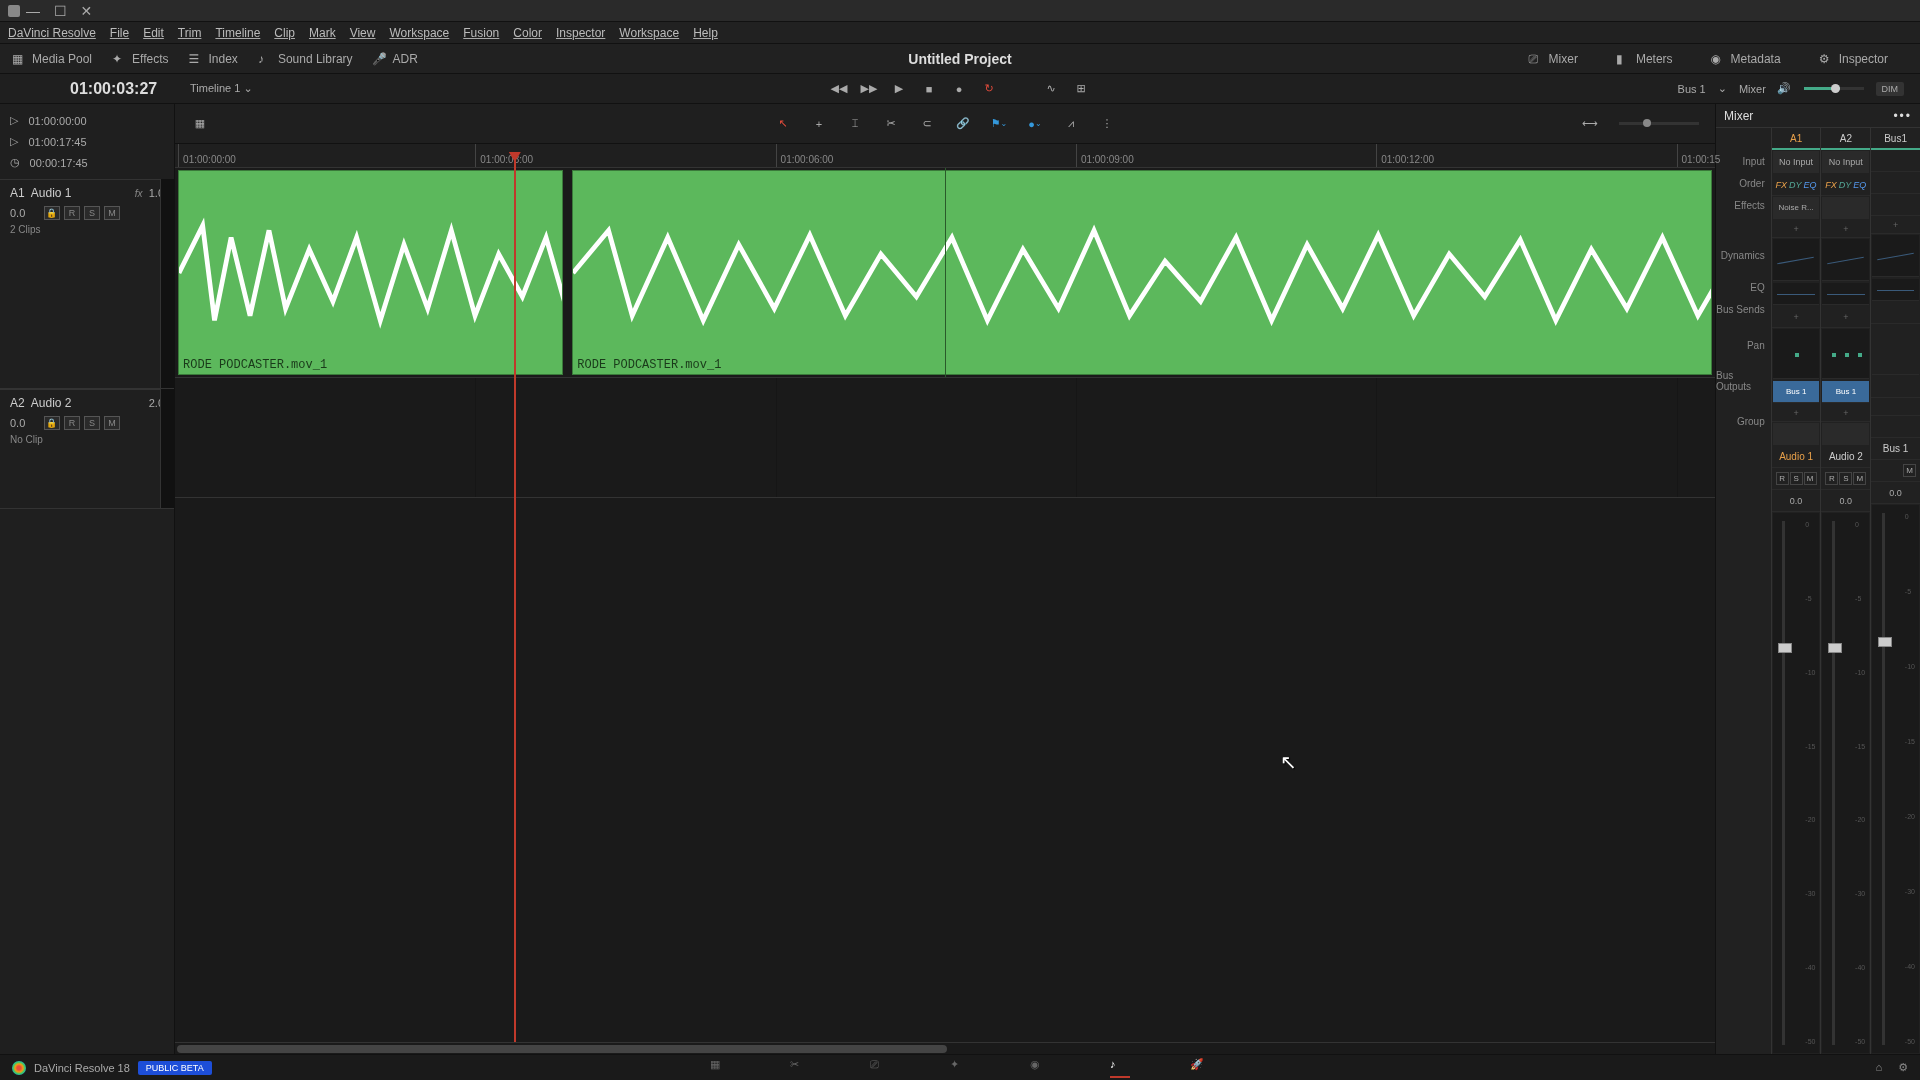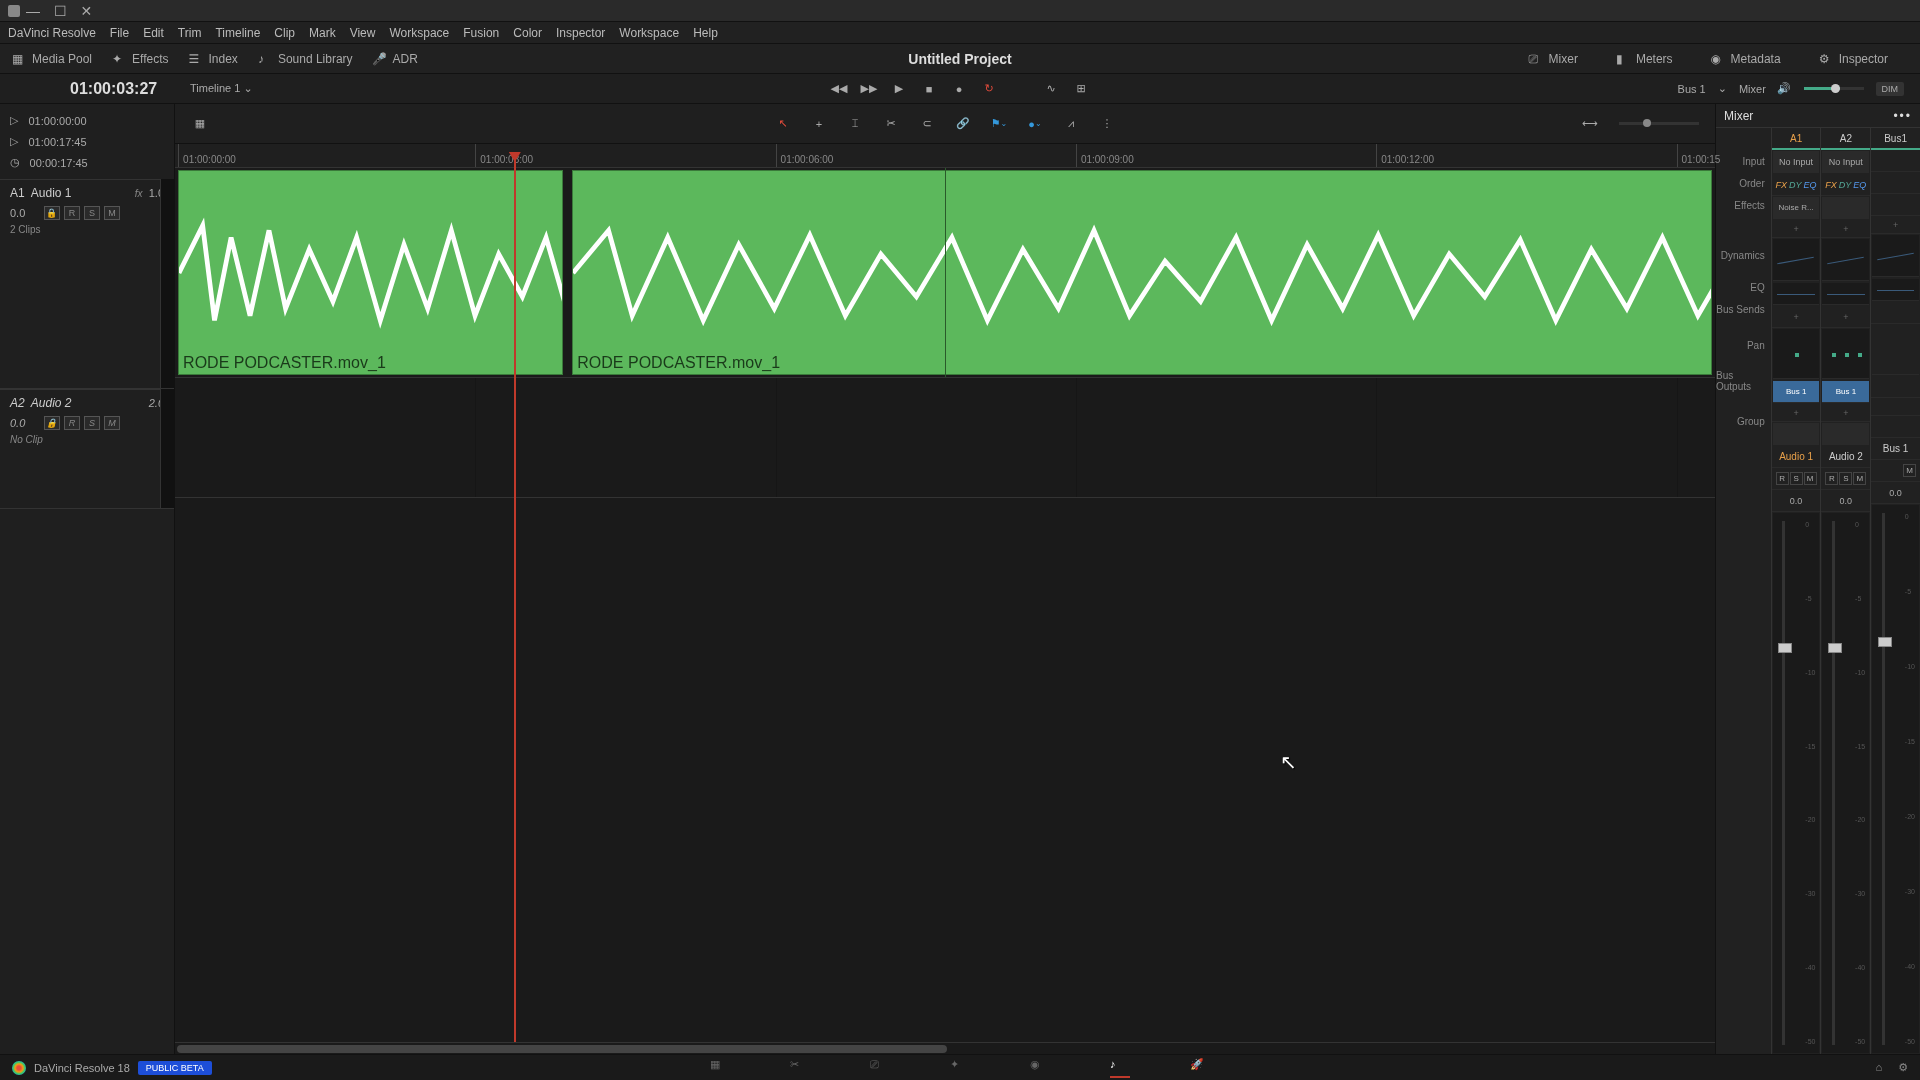--- a/index.html
+++ b/index.html
@@ -2,21 +2,21 @@
 <html><head>
 <meta charset="utf-8">
 <style>
 * { margin: 0; padding: 0; box-sizing: border-box; font-family: Arial, sans-serif; }
 body { background: #1a1a1a; color: #aaa; font-size: 11px; overflow: hidden; width: 1920px; height: 1080px; transform-origin: top left; }
 .titlebar { height: 22px; background: #2a2a2a; display: flex; align-items: center; padding: 0 8px; border-bottom: 1px solid #111; }
 .titlebar-icon { width: 12px; height: 12px; background: #888; border-radius: 2px; margin-right: 6px; }
 .titlebar-title { flex: 1; color: #ccc; font-size: 11px; }
 .win-controls { display: flex; gap: 14px; color: #aaa; font-size: 14px; }
 .win-btn { cursor: pointer; }
-.menubar { height: 22px; background: #212121; display: flex; align-items: center; padding: 0 8px; gap: 14px; border-bottom: 1px solid #111; }
+.menubar { height: 22px; background: #212121; display: flex; align-items: center; padding: 0 8px; gap: 14px; border-bottom: 1px solid #111; text-decoration: underline; }
 .menubar span { color: #bbb; cursor: pointer; font-size: 12px; }
 .toolbar { height: 30px; background: #212121; display: flex; align-items: center; padding: 0 12px; border-bottom: 1px solid #111; }
 .tool-item { display: flex; align-items: center; gap: 6px; margin-right: 20px; color: #aaa; cursor: pointer; font-size: 12px; }
 .tool-icon { width: 14px; height: 14px; display: inline-block; }
 .project-title { position: absolute; left: 50%; transform: translateX(-50%); color: #ddd; font-size: 14px; font-weight: bold; }
 .tool-right { margin-left: auto; display: flex; gap: 18px; }
 .transport-bar { height: 30px; background: #1f1f1f; display: flex; align-items: center; border-bottom: 1px solid #111; position: relative; }
 .timecode-main { color: #ddd; font-size: 16px; font-weight: bold; margin-left: 70px; width: 120px; }
 .timeline-selector { color: #aaa; cursor: pointer; }
 .transport-controls { position: absolute; left: 50%; transform: translateX(-50%); display: flex; gap: 12px; align-items: center; }
@@ -34,38 +34,38 @@
 .track-title-row { display: flex; align-items: center; justify-content: space-between; margin-bottom: 6px; }
 .track-name { color: #ccc; font-size: 12px; }
 .track-fx { color: #888; font-size: 10px; font-style: italic; }
 .track-num { color: #aaa; font-size: 11px; }
 .track-controls { display: flex; gap: 4px; align-items: center; margin-bottom: 4px; }
 .tc-val { color: #aaa; width: 30px; }
 .tc-btn-sq { width: 16px; height: 14px; border: 1px solid #555; background: #2a2a2a; color: #888; font-size: 9px; display: flex; align-items: center; justify-content: center; cursor: pointer; }
 .track-clips { color: #888; font-size: 10px; }
 .track-meter { width: 14px; background: #111; position: absolute; right: 0; top: 0; bottom: 0; border-left: 1px solid #333; }
 .track-header-wrap { position: relative; height: 210px; border-bottom: 1px solid #333; }
-.track-header-wrap.t2 { height: 120px; font-style: italic; }
+.track-header-wrap.t2 { height: 120px; }
 .center-panel { flex: 1; background: #1a1a1a; position: relative; display: flex; flex-direction: column; }
 .edit-toolbar { height: 40px; background: #1f1f1f; display: flex; align-items: center; padding: 0 16px; gap: 20px; border-bottom: 1px solid #111; }
 .edit-tools-center { position: absolute; left: 50%; transform: translateX(-50%); display: flex; gap: 18px; align-items: center; }
 .et-btn { width: 18px; height: 18px; cursor: pointer; color: #aaa; display: flex; align-items: center; justify-content: center; }
 .et-btn.active { color: #e74c3c; }
 .et-flag-blue { color: #3498db; }
 .ruler { height: 24px; background: #1f1f1f; border-bottom: 1px solid #333; position: relative; }
 .ruler-tick { position: absolute; top: 0; height: 100%; border-left: 1px solid #444; padding-left: 4px; color: #888; font-size: 10px; display: flex; align-items: flex-end; padding-bottom: 2px; }
 .playhead { position: absolute; top: 0; width: 2px; background: #c0392b; z-index: 10; }
 .playhead-head { position: absolute; top: -2px; left: -5px; width: 12px; height: 10px; background: #c0392b; clip-path: polygon(0 0, 100% 0, 50% 100%); }
 .tracks-area { flex: 1; position: relative; overflow: hidden; }
 .track-lane { position: relative; border-bottom: 1px solid #333; }
 .track-lane.audio1 { height: 210px; }
 .track-lane.audio2 { height: 120px; background: #1a1a1a; }
 .clip { position: absolute; top: 2px; bottom: 2px; background: #5cb85c; border: 1px solid #3a7a3a; overflow: hidden; }
 .clip-wave { position: absolute; top: 50%; left: 0; right: 0; transform: translateY(-50%); height: 70%; }
-.clip-name { position: absolute; bottom: 2px; left: 4px; color: #1a3a1a; font-size: 16px; }
+.clip-name { position: absolute; bottom: 2px; left: 4px; color: #1a3a1a; font-size: 12px; font-family: Liberation Mono, monospace; }
 .clip-divider { position: absolute; top: 0; bottom: 0; width: 1px; background: #2a5a2a; }
 .hscroll { height: 12px; background: #1a1a1a; border-top: 1px solid #333; }
 .hscroll-thumb { height: 8px; margin-top: 2px; margin-left: 2px; width: 50%; background: #444; border-radius: 4px; }
 .mixer-panel { width: 205px; background: #212121; border-left: 1px solid #111; display: flex; flex-direction: column; }
 .mixer-header { height: 24px; display: flex; align-items: center; padding: 0 8px; color: #ddd; font-size: 12px; border-bottom: 1px solid #333; }
 .mixer-dots { margin-left: auto; letter-spacing: 2px; }
 .mixer-strips { display: flex; flex: 1; }
 .mixer-labels { width: 55px; display: flex; flex-direction: column; }
 .mixer-label-row { height: 22px; display: flex; align-items: center; justify-content: flex-end; padding-right: 6px; color: #888; font-size: 10px; }
 .mixer-label-row.tall { height: 42px; }

